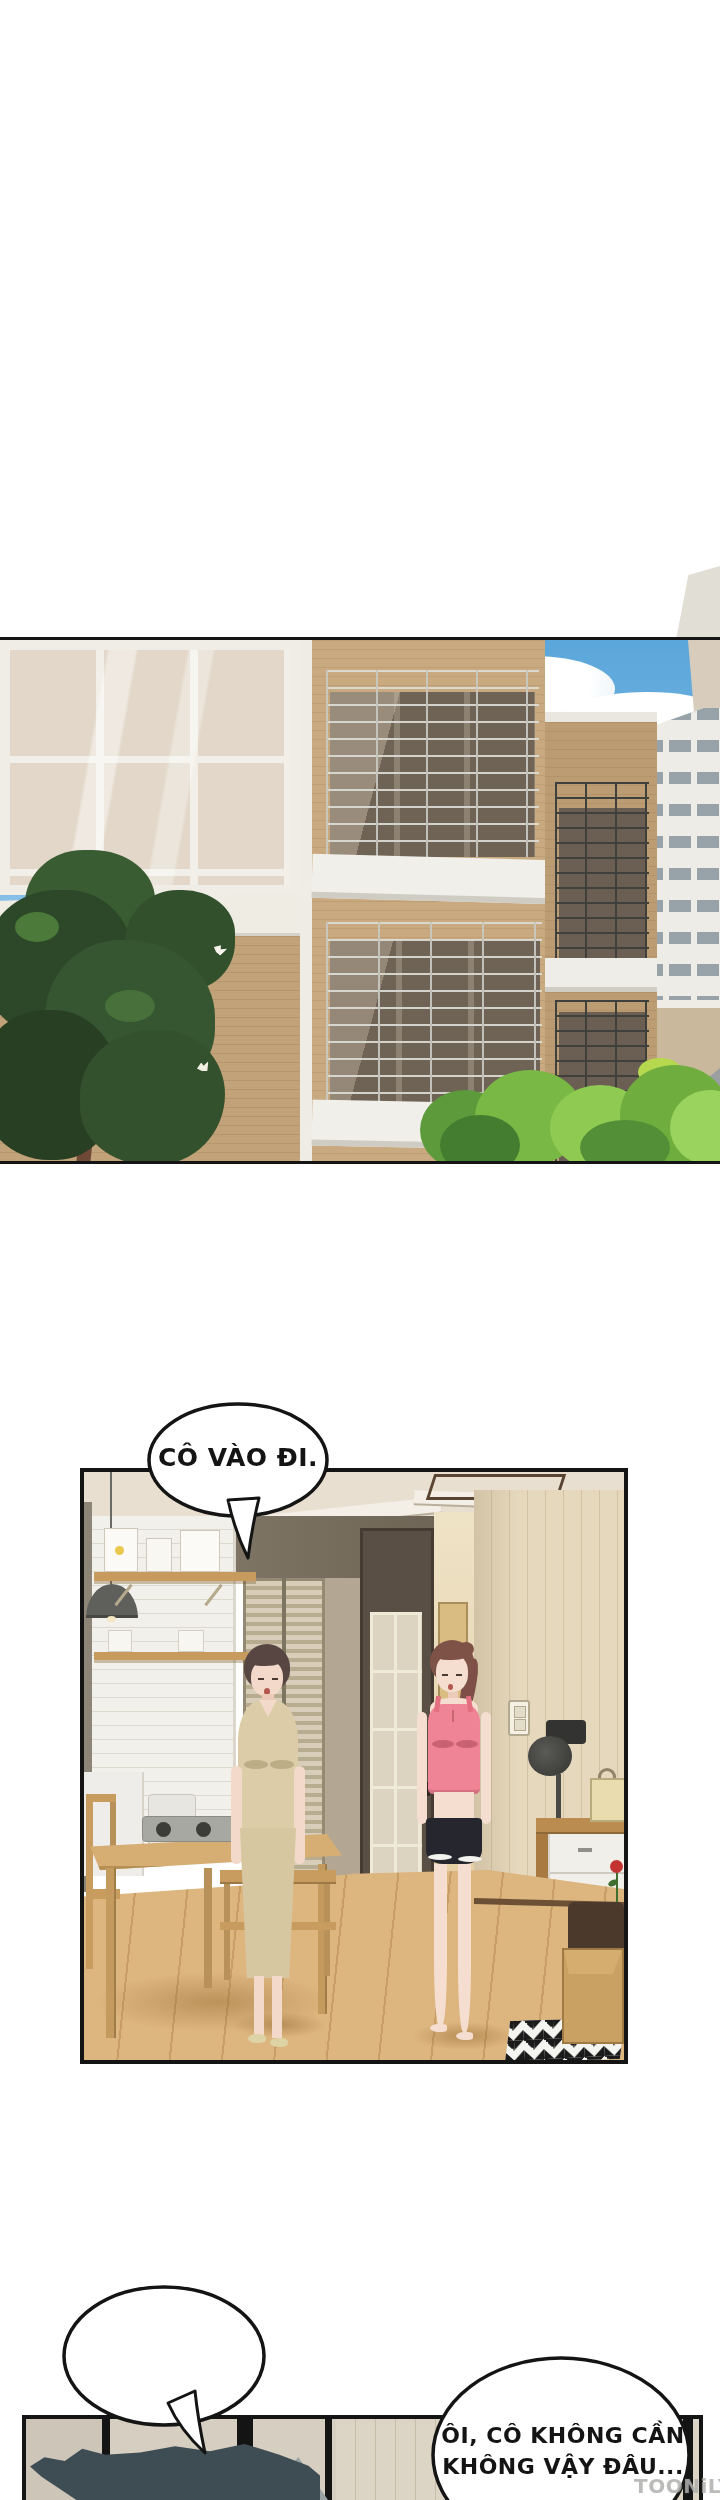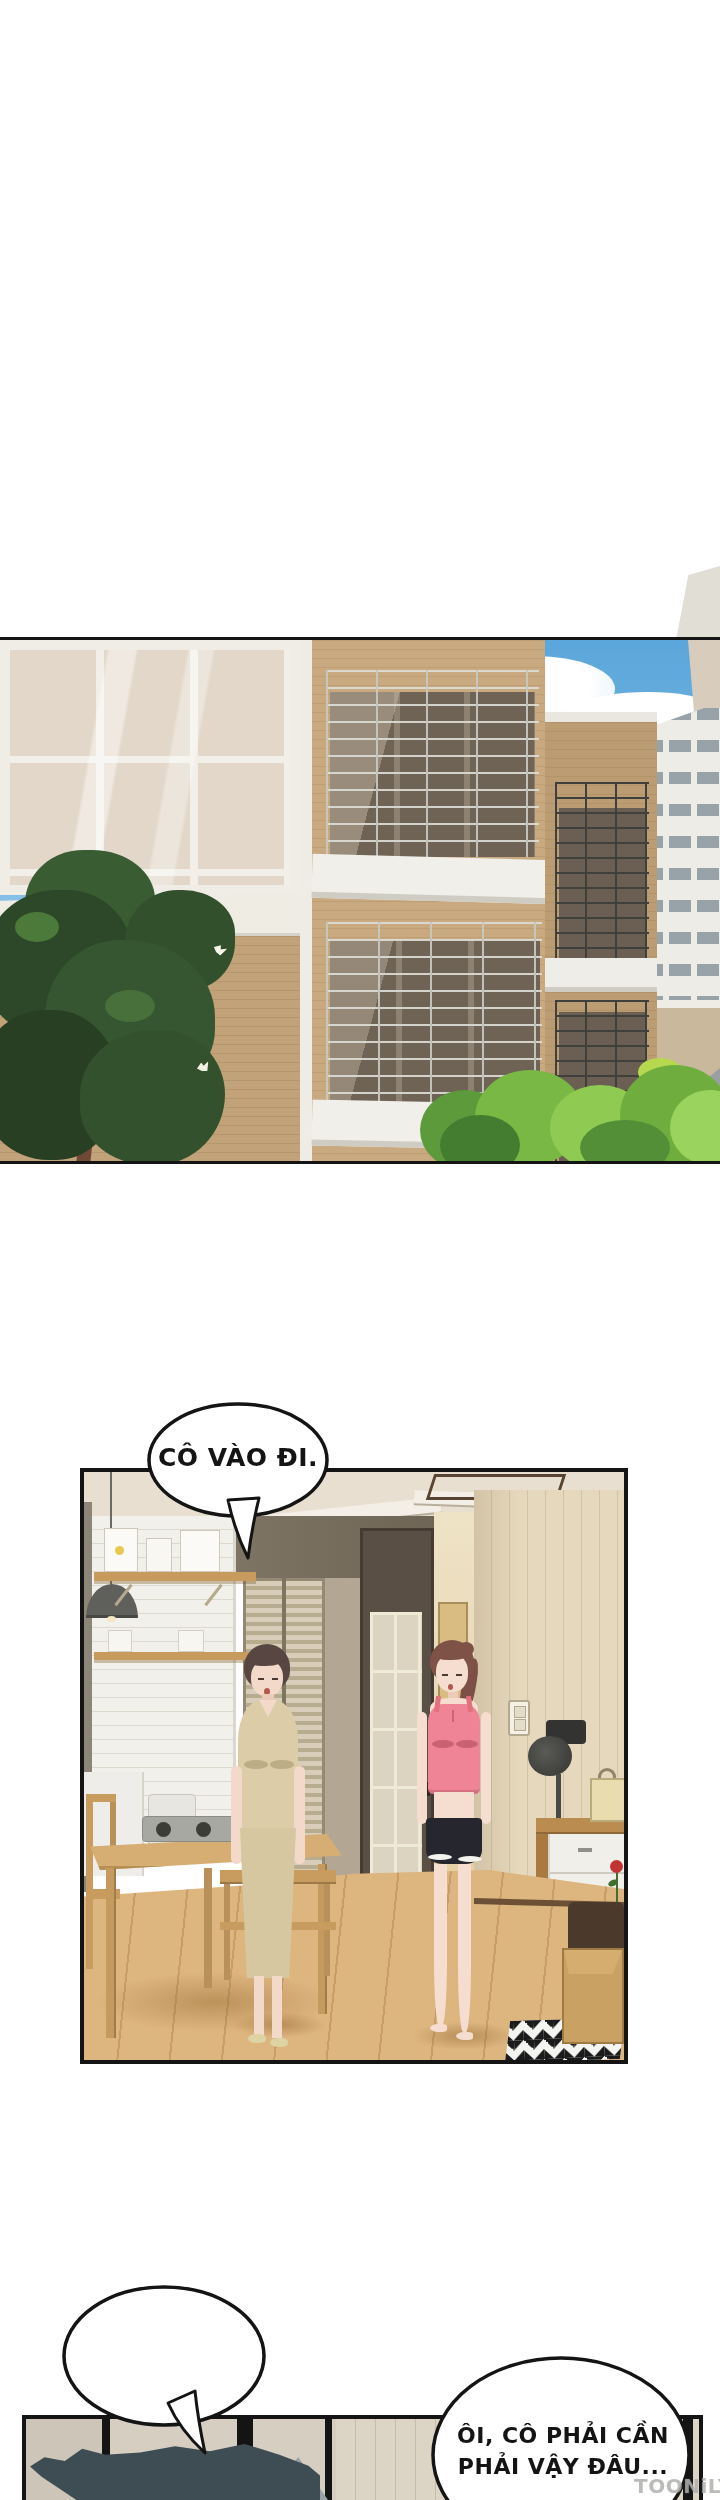--- a/index.html
+++ b/index.html
@@ -319,20 +319,20 @@
 
   <svg class="a" style="left:60px;top:2285px;z-index:6;" width="220" height="180" viewBox="0 0 220 180">
     <ellipse cx="104" cy="71" rx="100" ry="69" fill="#ffffff" stroke="#141414" stroke-width="3.5"></ellipse>
     <path d="M 108 118 Q 120 145 145 168 Q 138 135 135 106 Z" fill="#ffffff" stroke="#141414" stroke-width="3" stroke-linejoin="round"></path>
   </svg>
 
   <svg class="a" style="left:430px;top:2355px;z-index:6;" width="264" height="200" viewBox="0 0 264 200">
     <ellipse cx="131" cy="100" rx="128" ry="97" fill="#ffffff" stroke="#141414" stroke-width="3.5"></ellipse>
   </svg>
   <div class="bubble-text" style="left:434px;top:2420px;width:258px;font-size:22px;line-height:31px;">
-    <span>ÔI, CÔ PHẢI CẦN</span><br>
-    <span>PHẢI VẬY ĐÂU...</span>
+    <span>ÔI, CÔ KHÔNG CẦN</span><br>
+    <span>KHÔNG VẬY ĐÂU...</span>
   </div>
 
   <div class="a" style="left:634px;top:2474px;z-index:10;font-size:20px;font-weight:700;letter-spacing:.5px;
               color:rgba(150,150,148,.65);text-shadow:0 0 1px rgba(255,255,255,.6);">TOONiLY</div>
 
 </div>
 
 </body></html>

